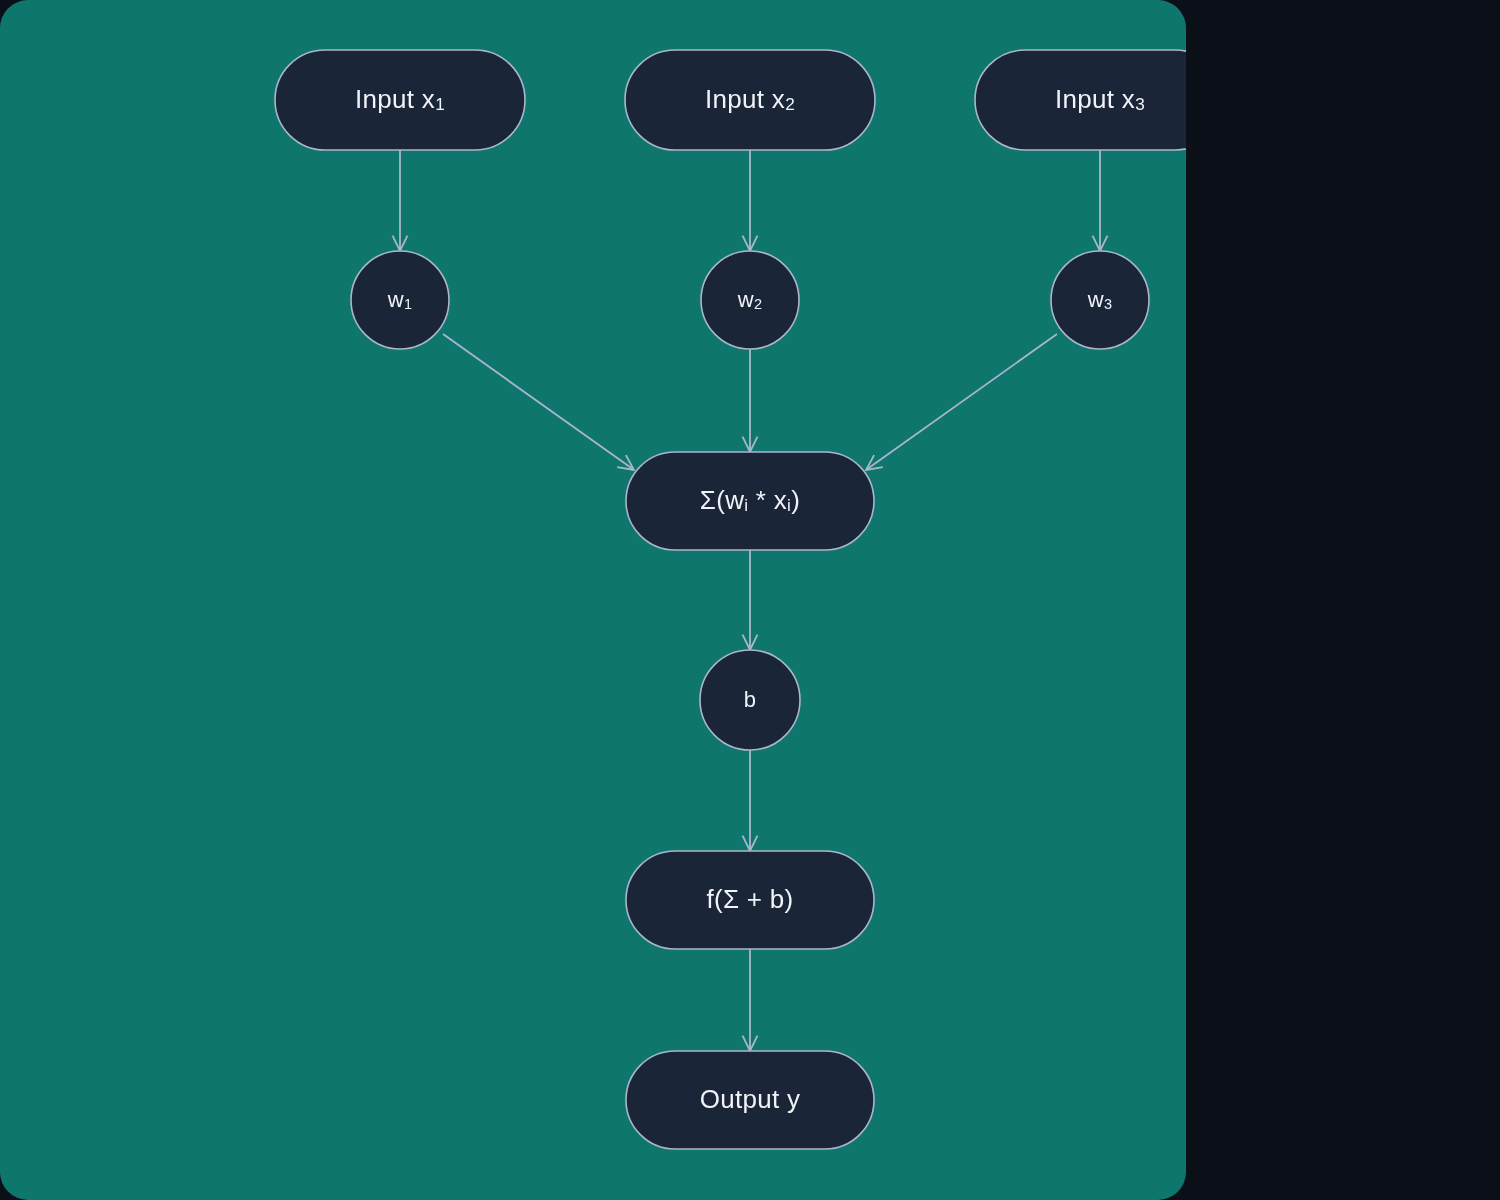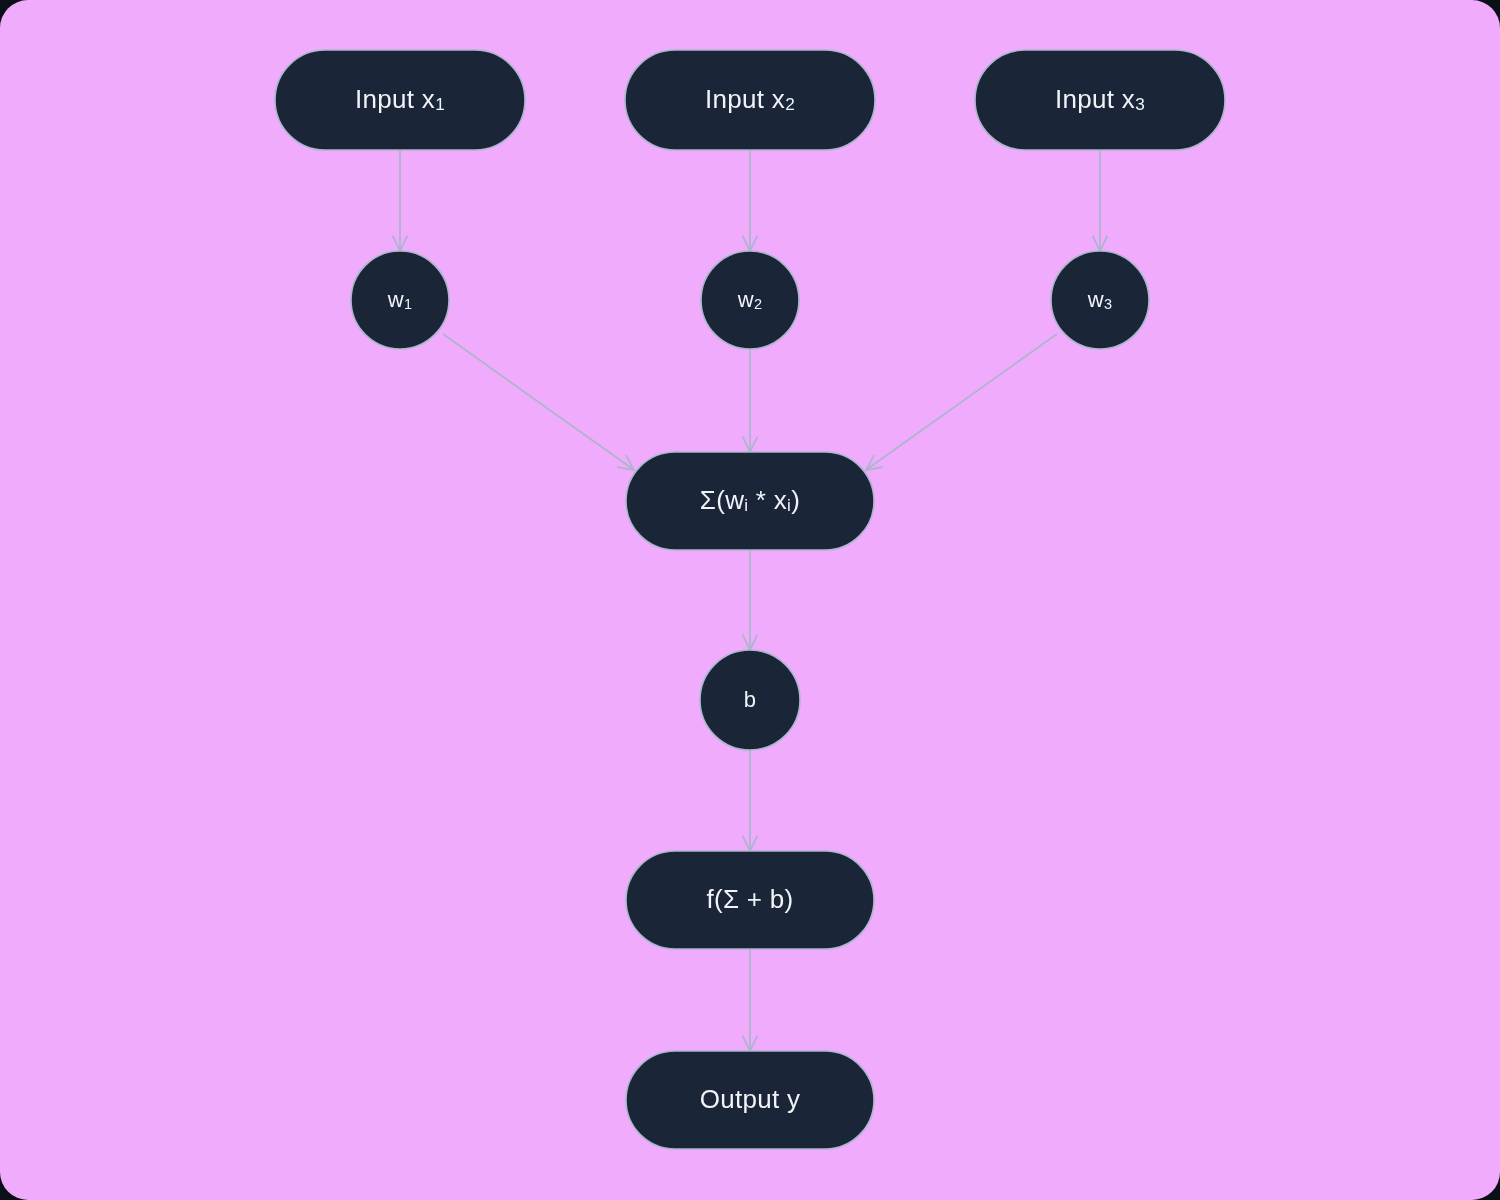--- a/index.html
+++ b/index.html
@@ -9,23 +9,23 @@
     background: #0b0f18;
   }
   body {
     width: 1500px;
     height: 1200px;
     font-family: "Liberation Sans", sans-serif;
     overflow: hidden;
   }
   #canvas-wrap {
     position: relative;
-    width: 1500px;
+    width: 1186px;
     height: 1200px;
-    background: #f0abfc;
+    background: #0f766e;
     border-radius: 28px;
     overflow: hidden;
   }
   svg#diagram {
     display: block;
     width: 1500px;
     height: 1200px;
   }
   .node-shape {
     fill: #1b2538;

